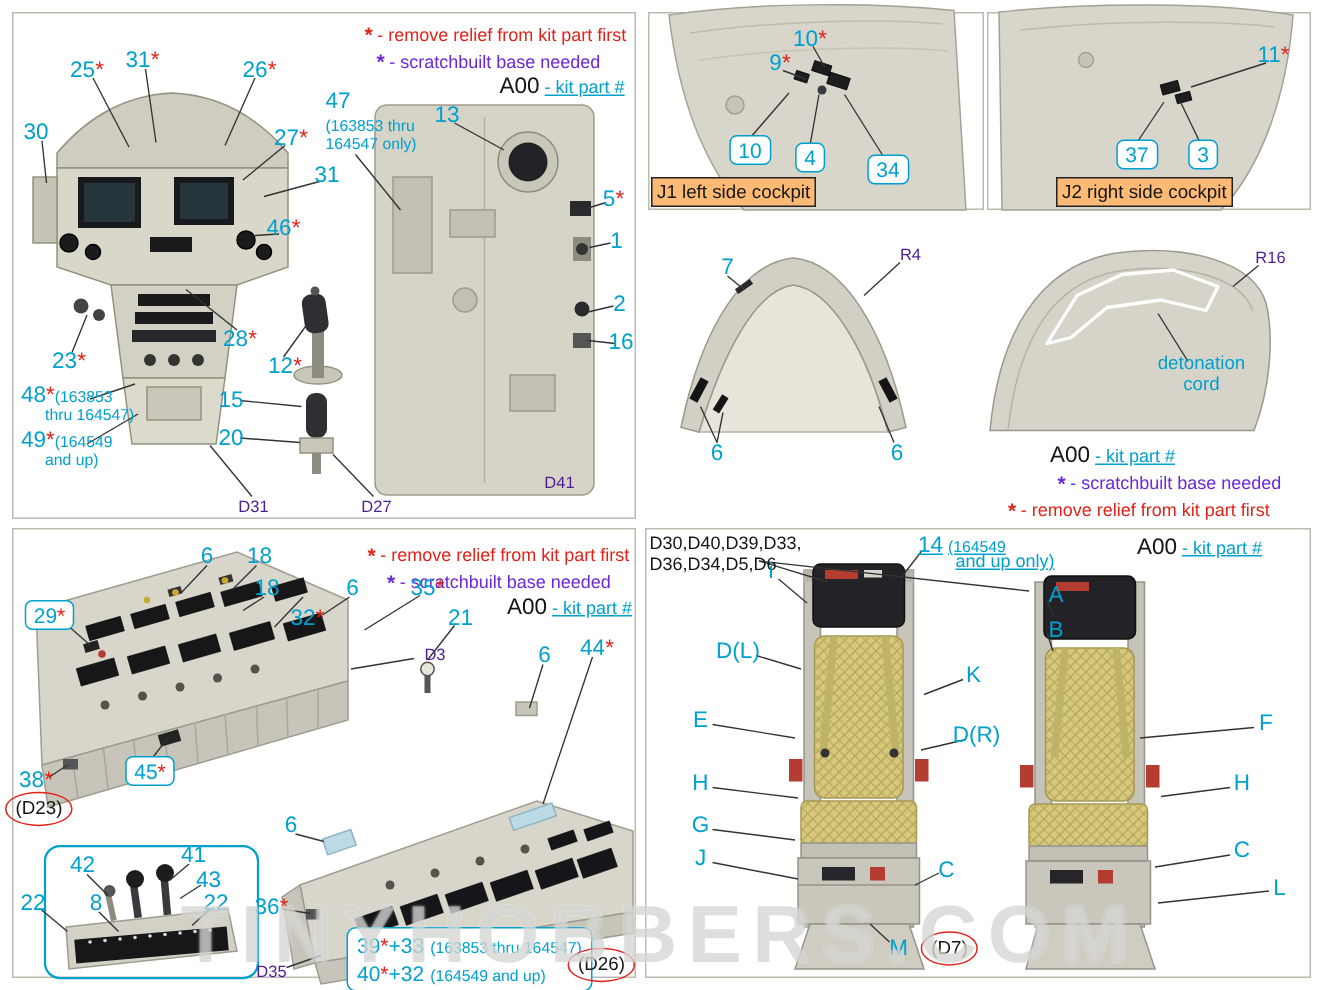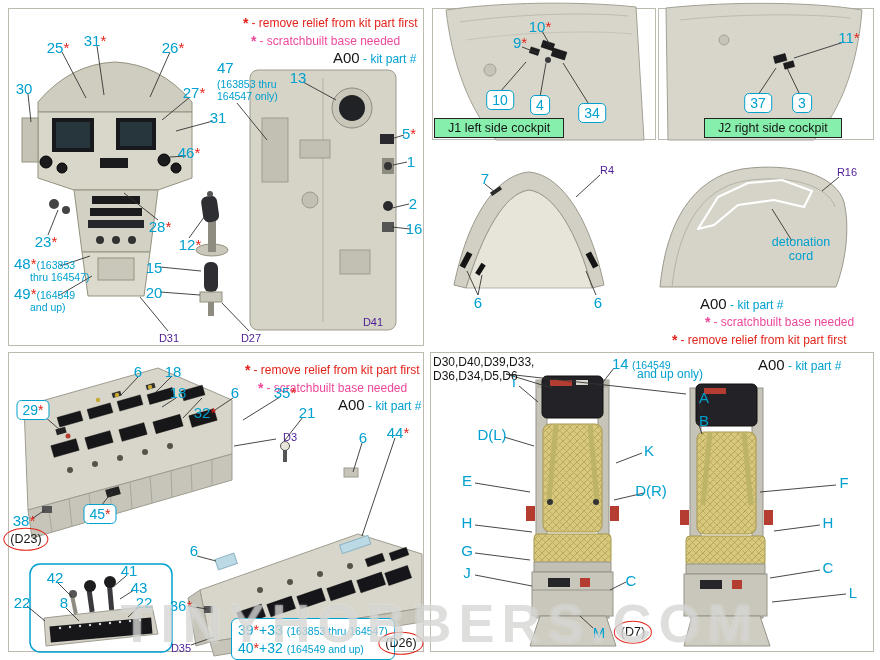--- a/index.html
+++ b/index.html
@@ -12,25 +12,25 @@
       white-space:nowrap;transform:translate(-50%,-50%);}
   .co i,.bigbox i{font-style:normal;}
   .st{color:#e2231a;}
   .la{transform:none;}
   .blk{color:#151515;}
   .sm{font-size:10.5px;}
   .cobox{border:1.5px solid #00a0cf;border-radius:5px;padding:2px 5px;background:#fff;font-size:14px;}
   .ellipse{border:1.5px solid #e2231a;border-radius:50%;padding:4px 6px;color:#151515;font-size:12.5px;}
   .leg{position:absolute;z-index:3;font-size:12px;line-height:1.15;white-space:nowrap;}
   .leg .star{font-weight:700;font-size:14px;margin-right:3px;position:relative;top:1px;}
-  .red{color:#e2231a;}.green{color:#ec4899;}.cyan{color:#00a0cf;}
+  .red{color:#e2231a;}.green{color:#6d28d9;}.cyan{color:#00a0cf;text-decoration:underline;}
   .big{font-size:15px;}
   .plabel{position:absolute;z-index:3;color:#4c1d95;font-size:11px;white-space:nowrap;
           transform:translate(-50%,-50%);}
-  .jbox{position:absolute;z-index:3;border:1.3px solid #222;background:#86efac;padding:2px 13px;
+  .jbox{position:absolute;z-index:3;border:1.3px solid #222;background:#fdba74;padding:2px 3px;
         font-size:12.5px;color:#151515;white-space:nowrap;}
   .bigbox{position:absolute;z-index:3;border:1.5px solid #00a0cf;border-radius:6px;
           padding:2px 6px;background:#fff;color:#00a0cf;font-size:14px;line-height:1.3;white-space:nowrap;}
   .bigbox .sm{margin-left:4px;}
   .cord{width:84px;white-space:normal;text-align:center;font-size:12.5px;line-height:1.1;}
   .watermark{position:absolute;left:0;top:592px;width:100%;text-align:center;z-index:4;
              font-size:54px;font-weight:700;letter-spacing:7px;color:rgba(190,190,188,0.5);
              pointer-events:none;text-shadow:0 0 2px rgba(255,255,255,.6);}
 </style>
 </head>

